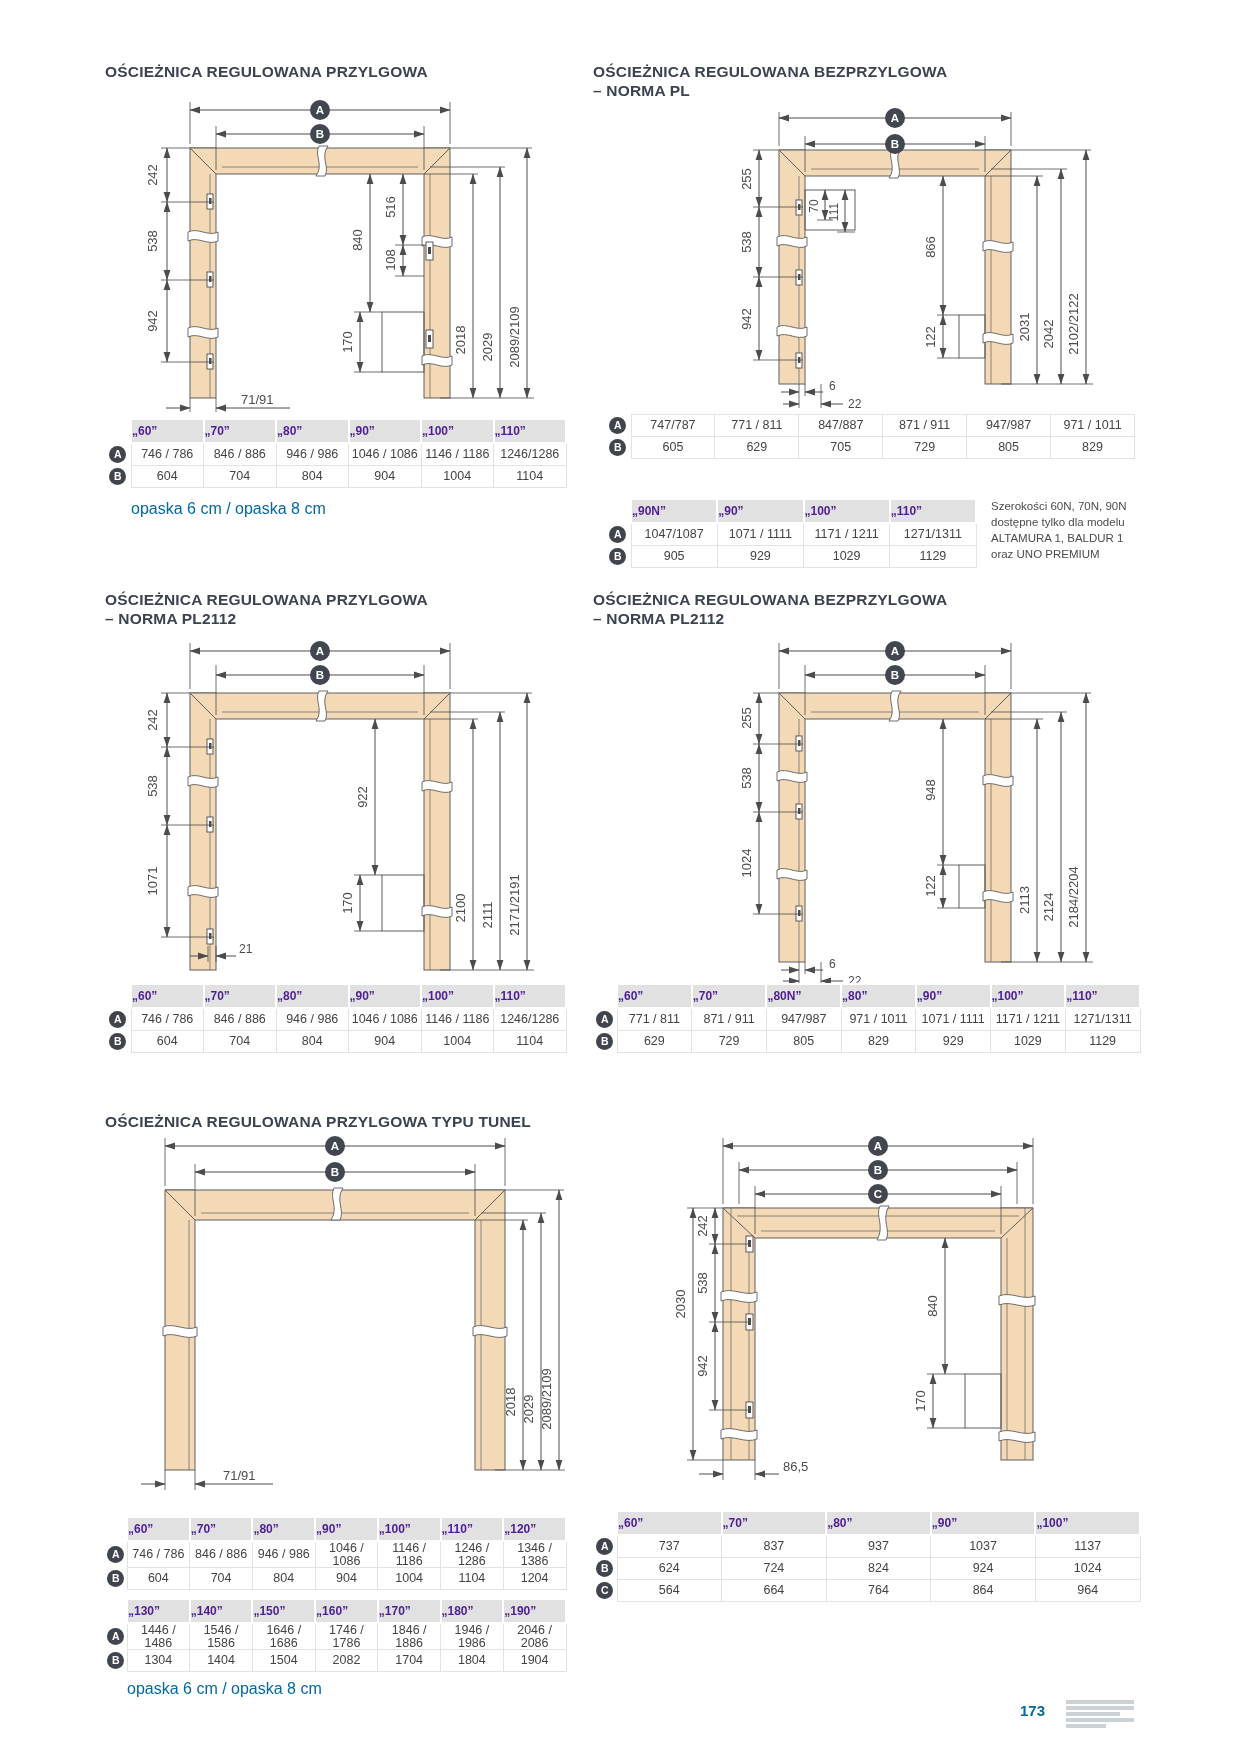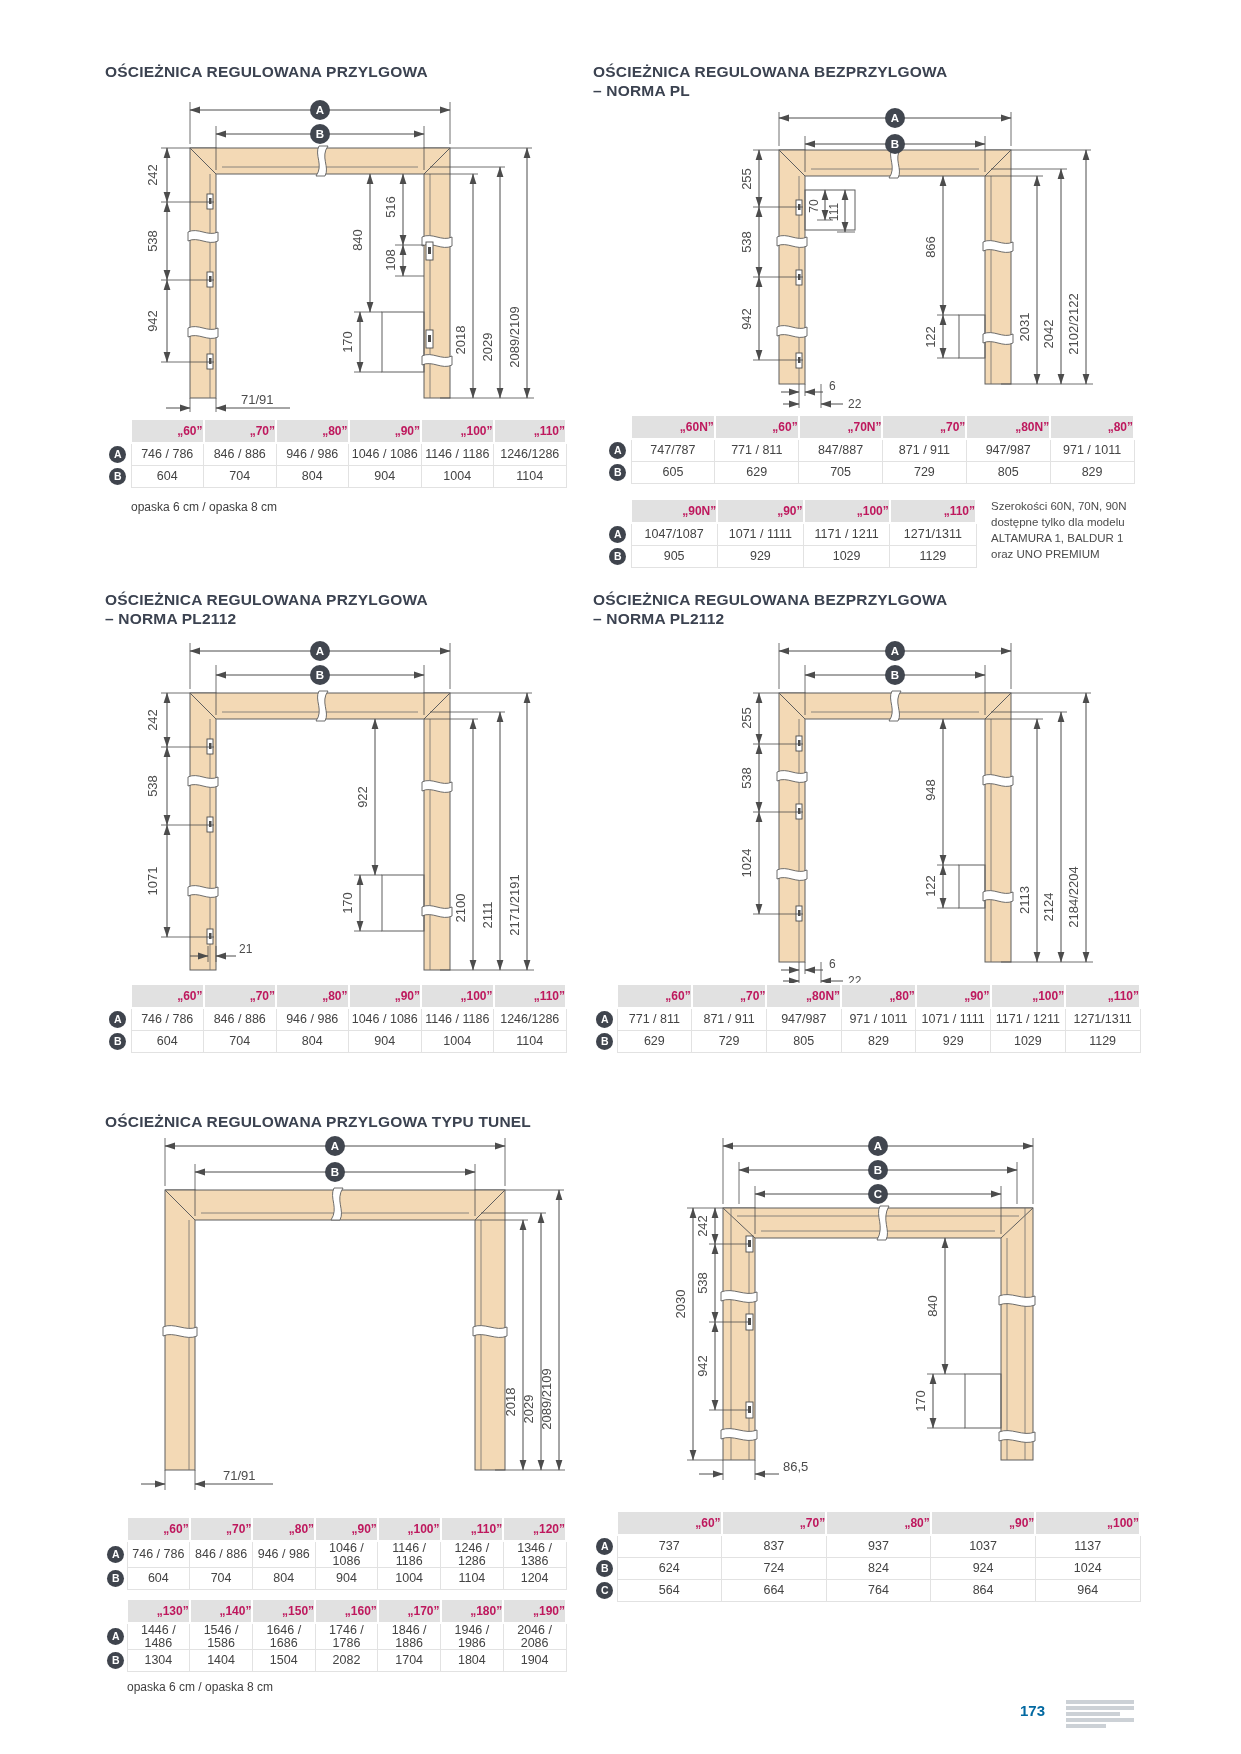--- a/index.html
+++ b/index.html
@@ -17,27 +17,27 @@
   .dt{font:13px "Liberation Sans",sans-serif;fill:#4c4c4c;}
   .dts{font:12px "Liberation Sans",sans-serif;fill:#4c4c4c;}
   .badge-c{fill:#41464f;}
   .badge-t{font:bold 11.5px "Liberation Sans",sans-serif;fill:#fff;}
   .hinge{fill:#fff;stroke:#4c4c4c;stroke-width:.9;}
   .slot{fill:#4c4c4c;}
   .box{fill:none;stroke:#5f5f5f;stroke-width:1;}
   
   .sizetable{position:absolute;border-collapse:collapse;table-layout:fixed;}
   .sizetable th{background:#e1e1e1;border:2px solid #fff;font:bold 12px/1 "Liberation Sans",sans-serif;
-    color:#be185d;height:22px;text-align:right;padding:0;margin-top:39px;}
+    color:#4c1d95;height:22px;text-align:left;padding:0;margin-top:39px;}
   .sizetable td{background:#fff;border:1px solid #e2e2e2;font:12.5px/1 "Liberation Sans",sans-serif;
     color:#434343;height:21px;text-align:center;padding:0;}
   .sizetable td.lbl{background:transparent;border:none;}
   .rb{display:inline-block;width:17px;height:17px;border-radius:50%;background:#3f444d;color:#fff;
     font:bold 10.5px/17px "Liberation Sans",sans-serif;text-align:center;}
-  .footnote{position:absolute;font-size:12px;color:#404040;}
+  .footnote{position:absolute;font-size:16px;color:#0369a1;}
   .notetext{position:absolute;font-size:11.5px;line-height:1.4;color:#4b4b4b;}
   .pagenum{position:absolute;font-weight:bold;font-size:15px;color:#0369a1;}
   .logo{position:absolute;display:flex;flex-direction:column;gap:2px;}
   .logo .bar{height:4px;background:#ccd1d6;}
 </style>
 </head>
 <body>
 
 <div id="page">
 
@@ -262,29 +262,20 @@
         <line class="dl" x1="250" y1="302" x2="228" y2="302" marker-end="url(#ar2)"></line>
         <text class="dts" x="255" y="306">22</text>
       </g>
     </svg>
 
     <table class="sizetable" style="left:12px;top:352px;width:530px;">
       <colgroup>
           <col style="width:26px">
         </colgroup>
       <tbody>
-          <tr>
-            <td class="lbl"></td>
-            <th>„60N”</th>
-            <th>„60”</th>
-            <th>„70N”</th>
-            <th>„70”</th>
-            <th>„80N”</th>
-            <th>„80”</th>
-          </tr>
       <tr>
             <td class="lbl"><span class="rb">A</span></td>
             <td>747/787</td>
             <td>771 / 811</td>
             <td>847/887</td>
             <td>871 / 911</td>
             <td>947/987</td>
             <td>971 / 1011</td>
           </tr>
       <tr>

